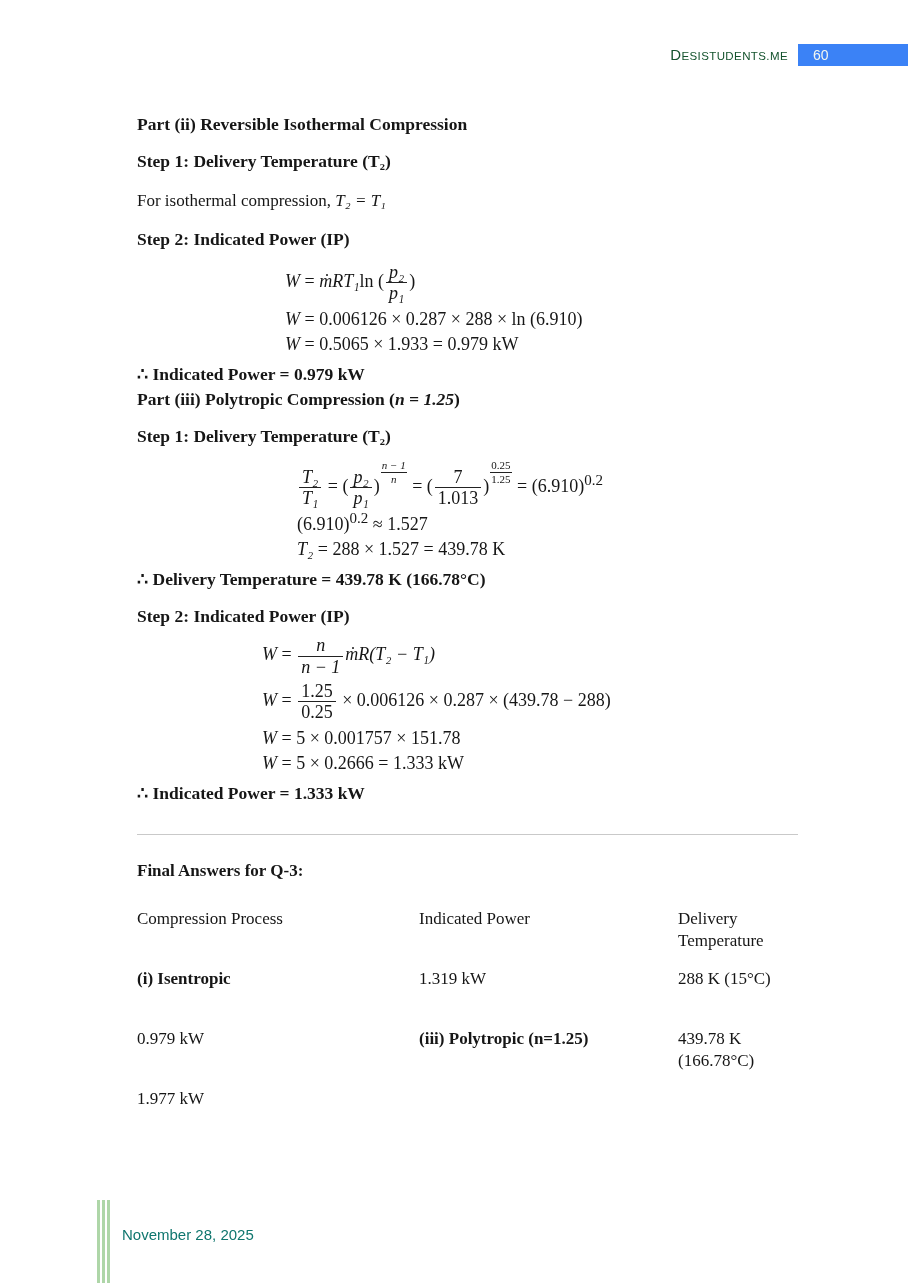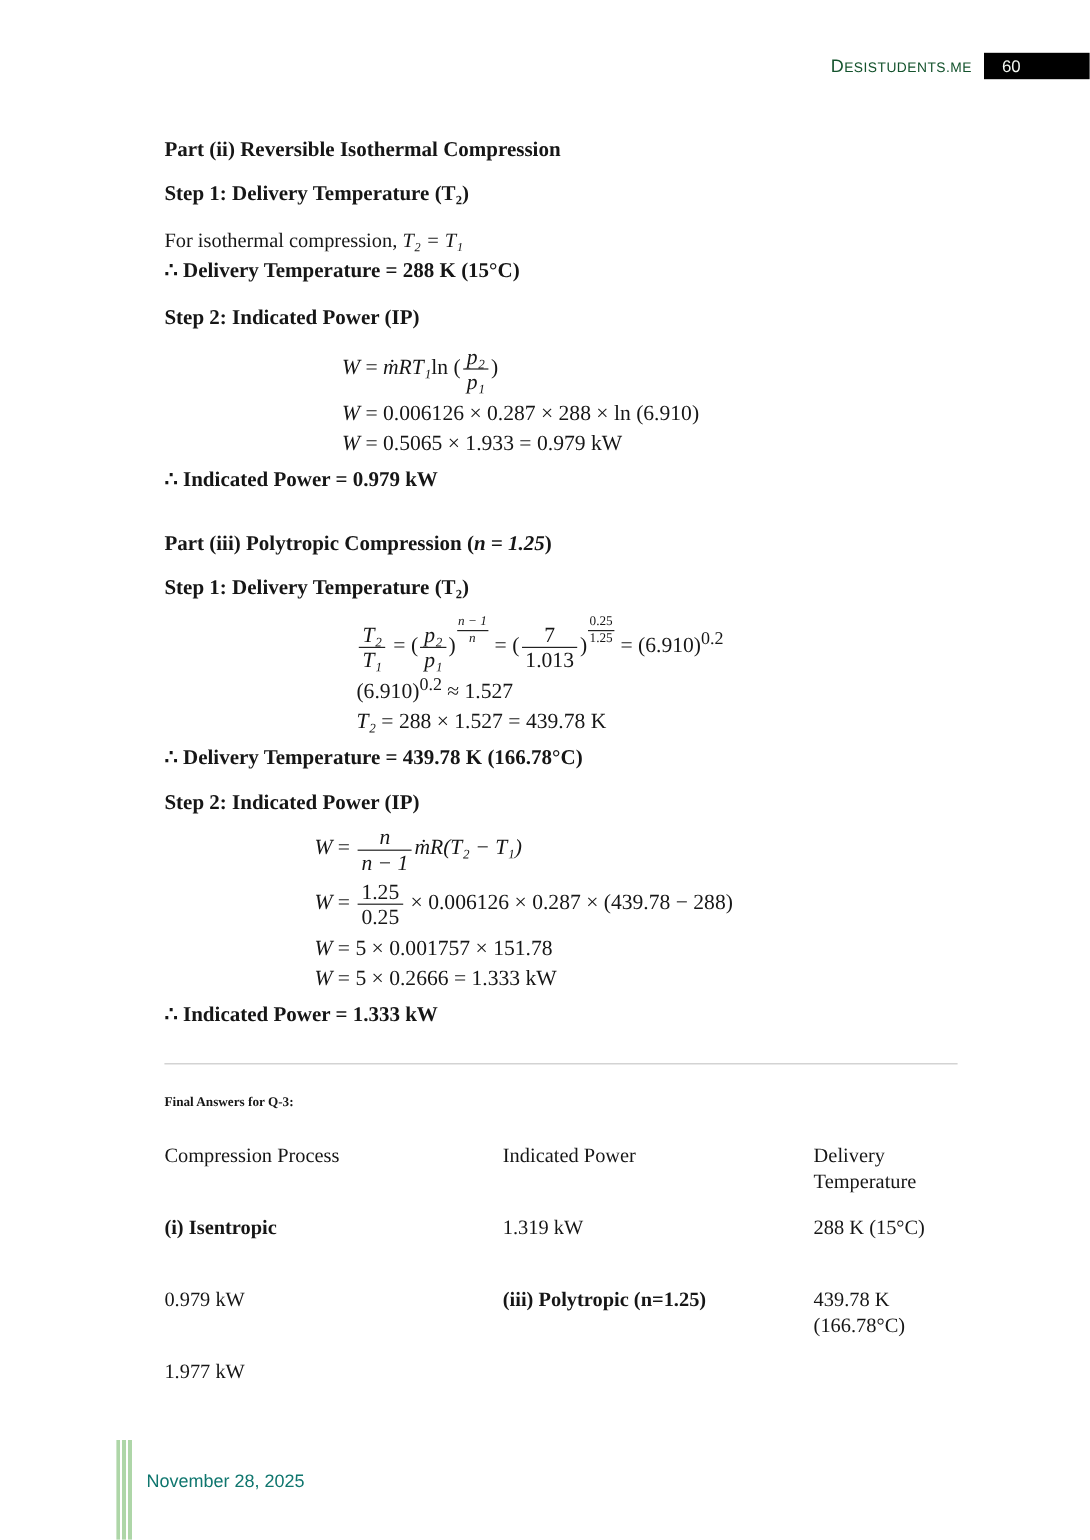--- a/index.html
+++ b/index.html
@@ -12,21 +12,21 @@
 
   
   .page-header { position: absolute; top: 44px; right: 0; display: flex; align-items: center; }
   .site-name {
     font-family: "Liberation Sans", "DejaVu Sans", sans-serif;
     color: #14532d; margin-right: 10px; letter-spacing: 0.4px;
   }
   .site-initial { font-size: 15px; }
   .site-rest { font-size: 11.5px; }
   .page-badge {
-    width: 88px; height: 22px; background: #000000;
+    width: 110px; height: 22px; background: #3b82f6;
     font-family: "Liberation Sans", "DejaVu Sans", sans-serif;
     font-size: 14px; color: #f2f7f1; line-height: 22px; padding-left: 15px;
   }
 
   
   .content { position: absolute; left: 137px; top: 113px; width: 661px; }
 
   .h-part, .h-step, .result { font-weight: bold; font-size: 17.5px; line-height: 22px; }
   .h-step { margin-top: 15px; }
   .para { line-height: 25px; margin-top: 16px; }
@@ -45,21 +45,21 @@
   .frac .fden { display: block; padding: 0 3px; line-height: 1.12; }
 
   .supfrac { display: inline-block; vertical-align: 9px; text-align: center; font-size: 11px; margin: 0 1px; }
   .supfrac .fnum { display: block; border-bottom: 1px solid #222; line-height: 1.15; padding: 0 1px; }
   .supfrac .fden { display: block; line-height: 1.15; }
 
   sup.exp { font-size: 15px; vertical-align: 7px; line-height: 0; }
 
   .divider { border: none; border-top: 1.6px solid #c9c9c9; width: 661px; margin-top: 30px; }
 
-  .final-heading { font-weight: bold; font-size: 11px; margin-top: 26px; }
+  .final-heading { font-weight: bold; font-size: 17px; margin-top: 26px; }
 
   .answers-table { margin-top: 27px; display: grid; grid-template-columns: 282px 259px 120px; grid-auto-rows: 60px; }
   .answers-table .cell { line-height: 22px; }
   .answers-table .cell.proc { font-weight: bold; }
   .answers-table .cell.head { font-weight: normal; }
 
   
   .footer-stripes {
     position: absolute; left: 97px; top: 1200px; width: 13px; height: 83px;
     background: repeating-linear-gradient(90deg, #aed6a8 0 3px, #ffffff 3px 5px);
@@ -77,40 +77,39 @@
   <span class="page-badge">60</span>
 </div>
 
 <div class="content">
 
   <div class="h-part">Part (ii) Reversible Isothermal Compression</div>
   <div class="h-step">Step 1: Delivery Temperature (T₂)</div>
 
   <div class="para">
     <span>For isothermal compression, </span><span class="mi">T₂ = T₁</span><br>
-    <span class="result">∴ Delivery Temperature = 288 K (15°C)</span>
   </div>
 
   <div class="h-step">Step 2: Indicated Power (IP)</div>
 
   <div class="eqs">
     <div class="eqline tall">
       <span class="mi">W</span><span> = </span><span class="mi">ṁRT₁</span><span>ln (</span><span class="frac"><span class="fnum mi">p₂</span><span class="fden mi">p₁</span></span><span>)</span>
     </div>
     <div class="eqline">
       <span class="mi">W</span><span> = 0.006126 × 0.287 × 288 × ln (6.910)</span>
     </div>
     <div class="eqline">
       <span class="mi">W</span><span> = 0.5065 × 1.933 = 0.979 kW</span>
     </div>
   </div>
 
   <div class="result">∴ Indicated Power = 0.979 kW</div>
 
-  <div class="h-part" style="margin-top:31px;">
+  <div class="h-part" style="margin-top:3px;">
     <span>Part (iii) Polytropic Compression (</span><span class="mi">n = 1.25</span><span>)</span>
   </div>
   <div class="h-step">Step 1: Delivery Temperature (T₂)</div>
 
   <div class="eqs indent-lg">
     <div class="eqline tall">
       <span class="frac"><span class="fnum mi">T₂</span><span class="fden mi">T₁</span></span><span> = (</span><span class="frac"><span class="fnum mi">p₂</span><span class="fden mi">p₁</span></span><span>)</span><span class="supfrac"><span class="fnum mi">n − 1</span><span class="fden mi">n</span></span><span> = (</span><span class="frac"><span class="fnum">7</span><span class="fden">1.013</span></span><span>)</span><span class="supfrac"><span class="fnum">0.25</span><span class="fden">1.25</span></span><span> = (6.910)</span><sup class="exp">0.2</sup>
     </div>
     <div class="eqline">
       <span>(6.910)</span><sup class="exp">0.2</sup><span> ≈ 1.527</span>

